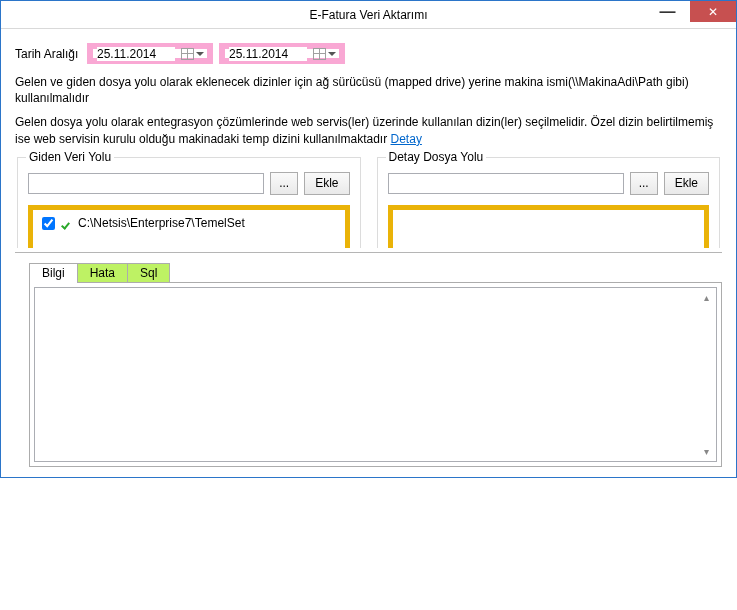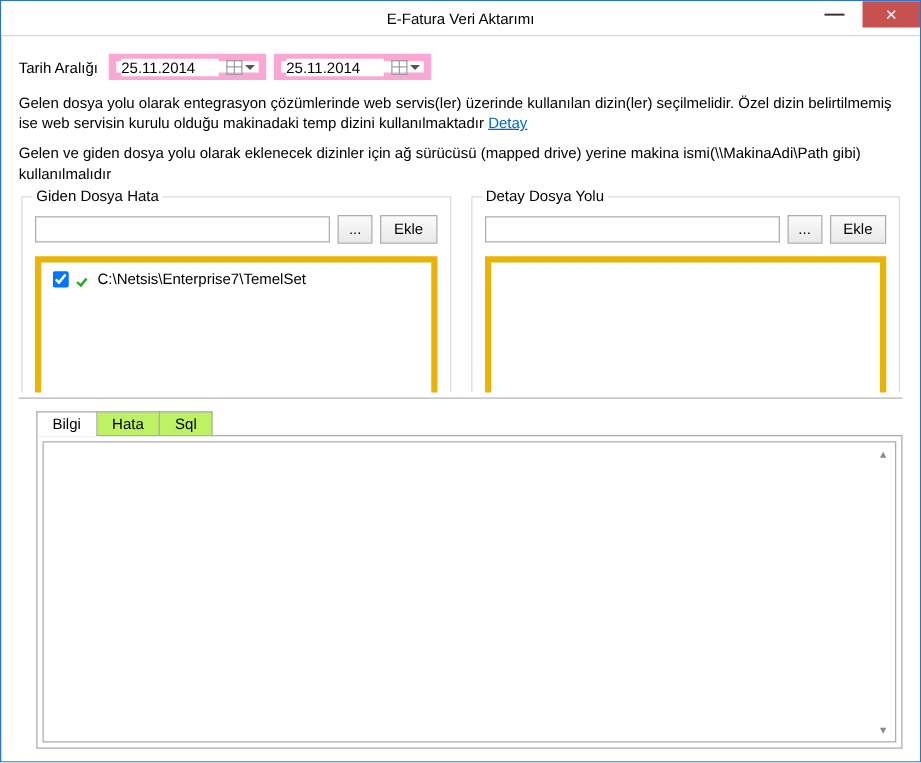--- a/index.html
+++ b/index.html
@@ -5,21 +5,21 @@
     * { box-sizing: border-box; }
     body {
       margin: 0;
       font-family: 'Segoe UI', Tahoma, sans-serif;
       font-size: 12px;
       background: #fff;
       overflow: hidden;
     }
     .window {
       width: 737px;
-      height: 610px;
+      height: 478px;
       border: 1px solid #2b75c9;
       position: relative;
       background: #fff;
       display: flex;
       flex-direction: column;
     }
     .titlebar {
       height: 28px;
       background: #fff;
       display: flex;
@@ -258,29 +258,29 @@
       </span>
       <span class="datepicker">
         <input type="text" value="25.11.2014" style="">
         <span class="dp-icons">
           <span class="dp-grid"></span>
             <span class="dp-arrow"></span>
         </span>
       </span>
     </div>
 
+    <div class="info-text">Gelen ve giden dosya yolu olarak eklenecek dizinler için ağ sürücüsü (mapped drive) yerine makina ismi(\\MakinaAdi\Path gibi) kullanılmalıdır</div>
     <div class="info-text">
       <span>Gelen dosya yolu olarak entegrasyon çözümlerinde web servis(ler) üzerinde kullanılan dizin(ler) seçilmelidir. Özel dizin belirtilmemiş ise web servisin kurulu olduğu makinadaki temp dizini kullanılmaktadır</span>
       <span class="link">Detay</span>
     </div>
-    <div class="info-text">Gelen ve giden dosya yolu olarak eklenecek dizinler için ağ sürücüsü (mapped drive) yerine makina ismi(\\MakinaAdi\Path gibi) kullanılmalıdır</div>
 
     <div class="groups-row">
       <fieldset class="groupbox">
-        <span class="group-title">Giden Dosya Hata</span>
+        <span class="group-title">Giden Veri Yolu</span>
         <div class="path-row">
           <input class="text-input" type="text" value="" style="">
           <button class="btn sm">...</button>
           <button class="btn">Ekle</button>
         </div>
         <div class="listbox">
           <div class="list-item">
             <input type="checkbox" class="checkbox" checked="" style="">
             <span class="check-icon"></span>
             <span>C:\Netsis\Enterprise7\TemelSet</span>

